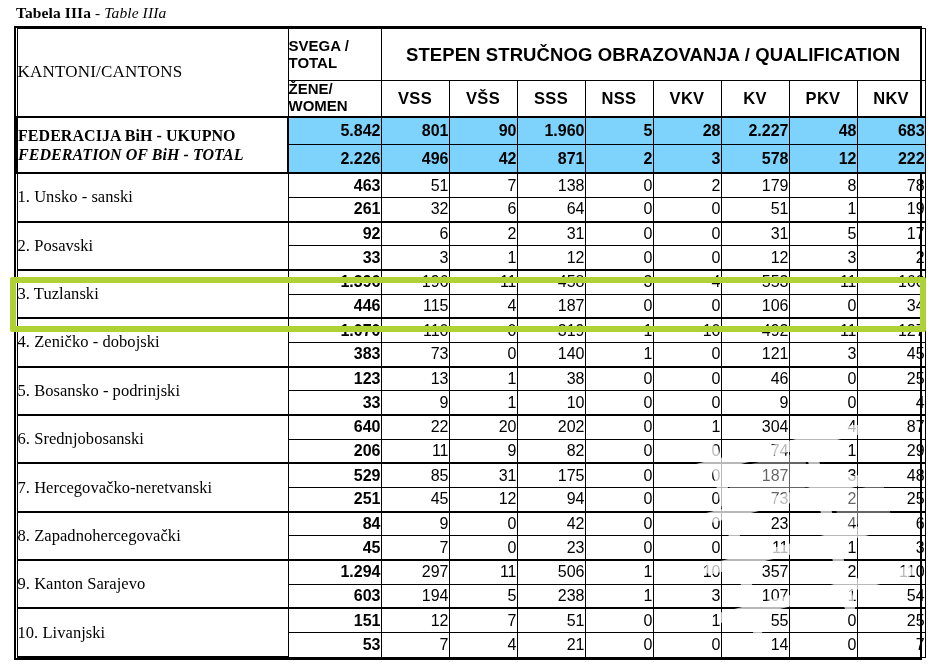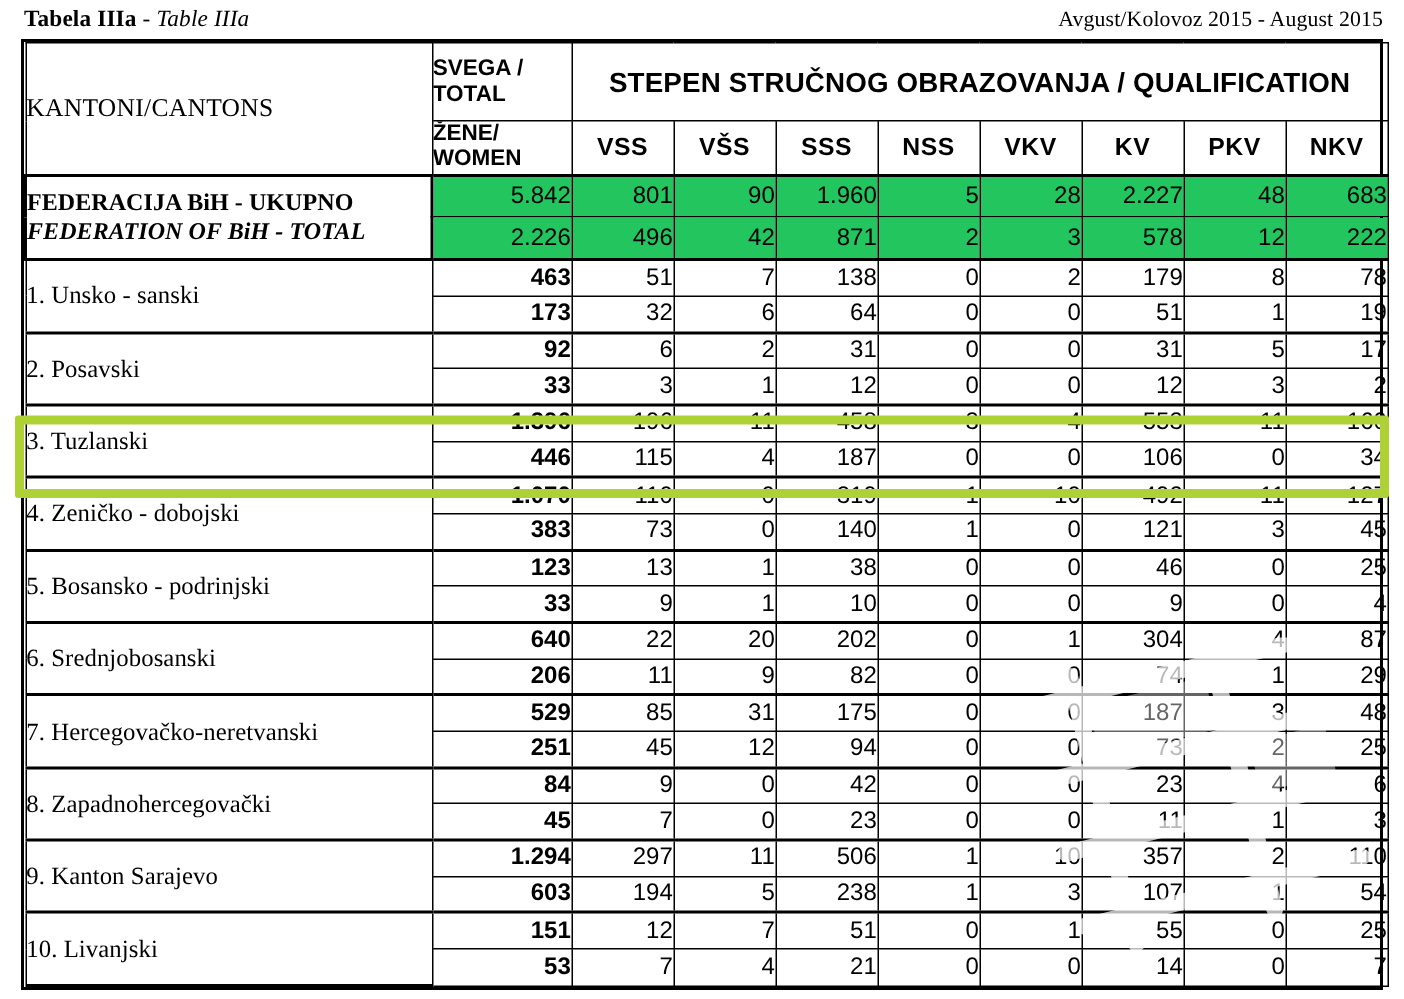--- a/index.html
+++ b/index.html
@@ -143,22 +143,22 @@
     text-align: right;
     vertical-align: middle;
     padding-right: 4px;
     line-height: 1;
     white-space: nowrap;
   }
   td.num.tot { font-weight: bold; }
 
   
   tr.fed-row td.num {
-    background: #22c55e;
-    font-weight: normal;
+    background: #7dd3fc;
+    font-weight: bold;
     border-width: 1.5px;
     margin-top: 35px;
   }
   tr.fed-row.fed-top td.num { border-top-width: 2px; }
   tr.fed-row.fed-bot td.num { border-bottom-width: 2px; }
 
   
   tr.blk-top > td { border-top-width: 2.2px; }
   
   tr.blk-top > td.num { border-bottom-width: 1.2px; }
@@ -192,21 +192,20 @@
   }
   #watermark svg { display: block; }
 </style>
 </head>
 <body>
 
 <div id="caption-bar">
   <div id="caption-left">
     <span class="cap-bold">Tabela IIIa</span><span> - </span><span class="cap-ital">Table IIIa</span>
   </div>
-  <div id="caption-right">Avgust/Kolovoz 2015 - August 2015</div>
 </div>
 
 <div id="table-wrap">
   <table class="grid">
     <colgroup>
       <col class="c-name">
       <col class="c-total">
       <col class="c-q">
         <col class="c-q">
         <col class="c-q">
@@ -270,21 +269,21 @@
           <td class="num">51</td>
           <td class="num">7</td>
           <td class="num">138</td>
           <td class="num">0</td>
           <td class="num">2</td>
           <td class="num">179</td>
           <td class="num">8</td>
           <td class="num">78</td>
         </tr>
         <tr style="height: 23px;">
-          <td class="num tot">173</td>
+          <td class="num tot">261</td>
           <td class="num">32</td>
           <td class="num">6</td>
           <td class="num">64</td>
           <td class="num">0</td>
           <td class="num">0</td>
           <td class="num">51</td>
           <td class="num">1</td>
           <td class="num">19</td>
         </tr>
         <tr class="blk-top" style="height: 23px;">

